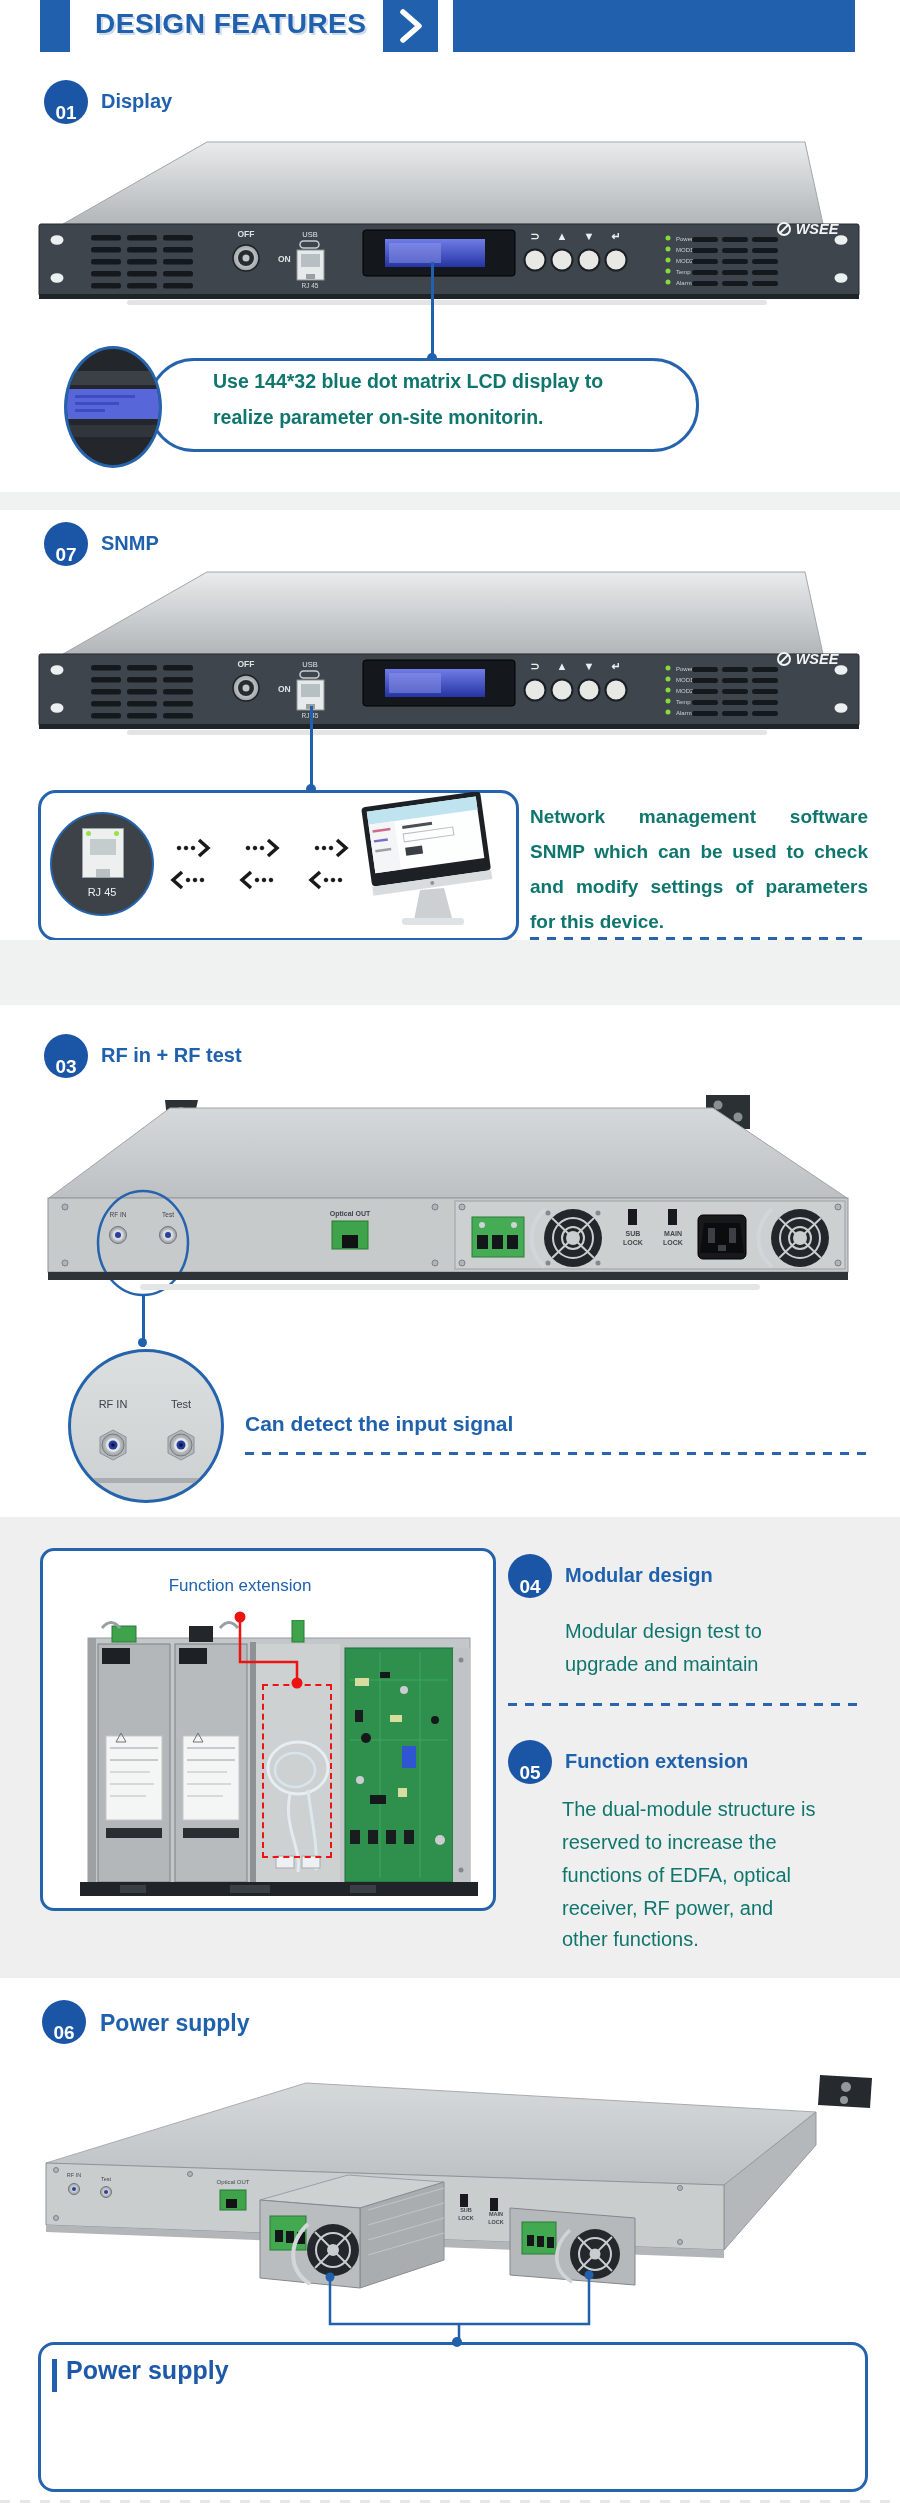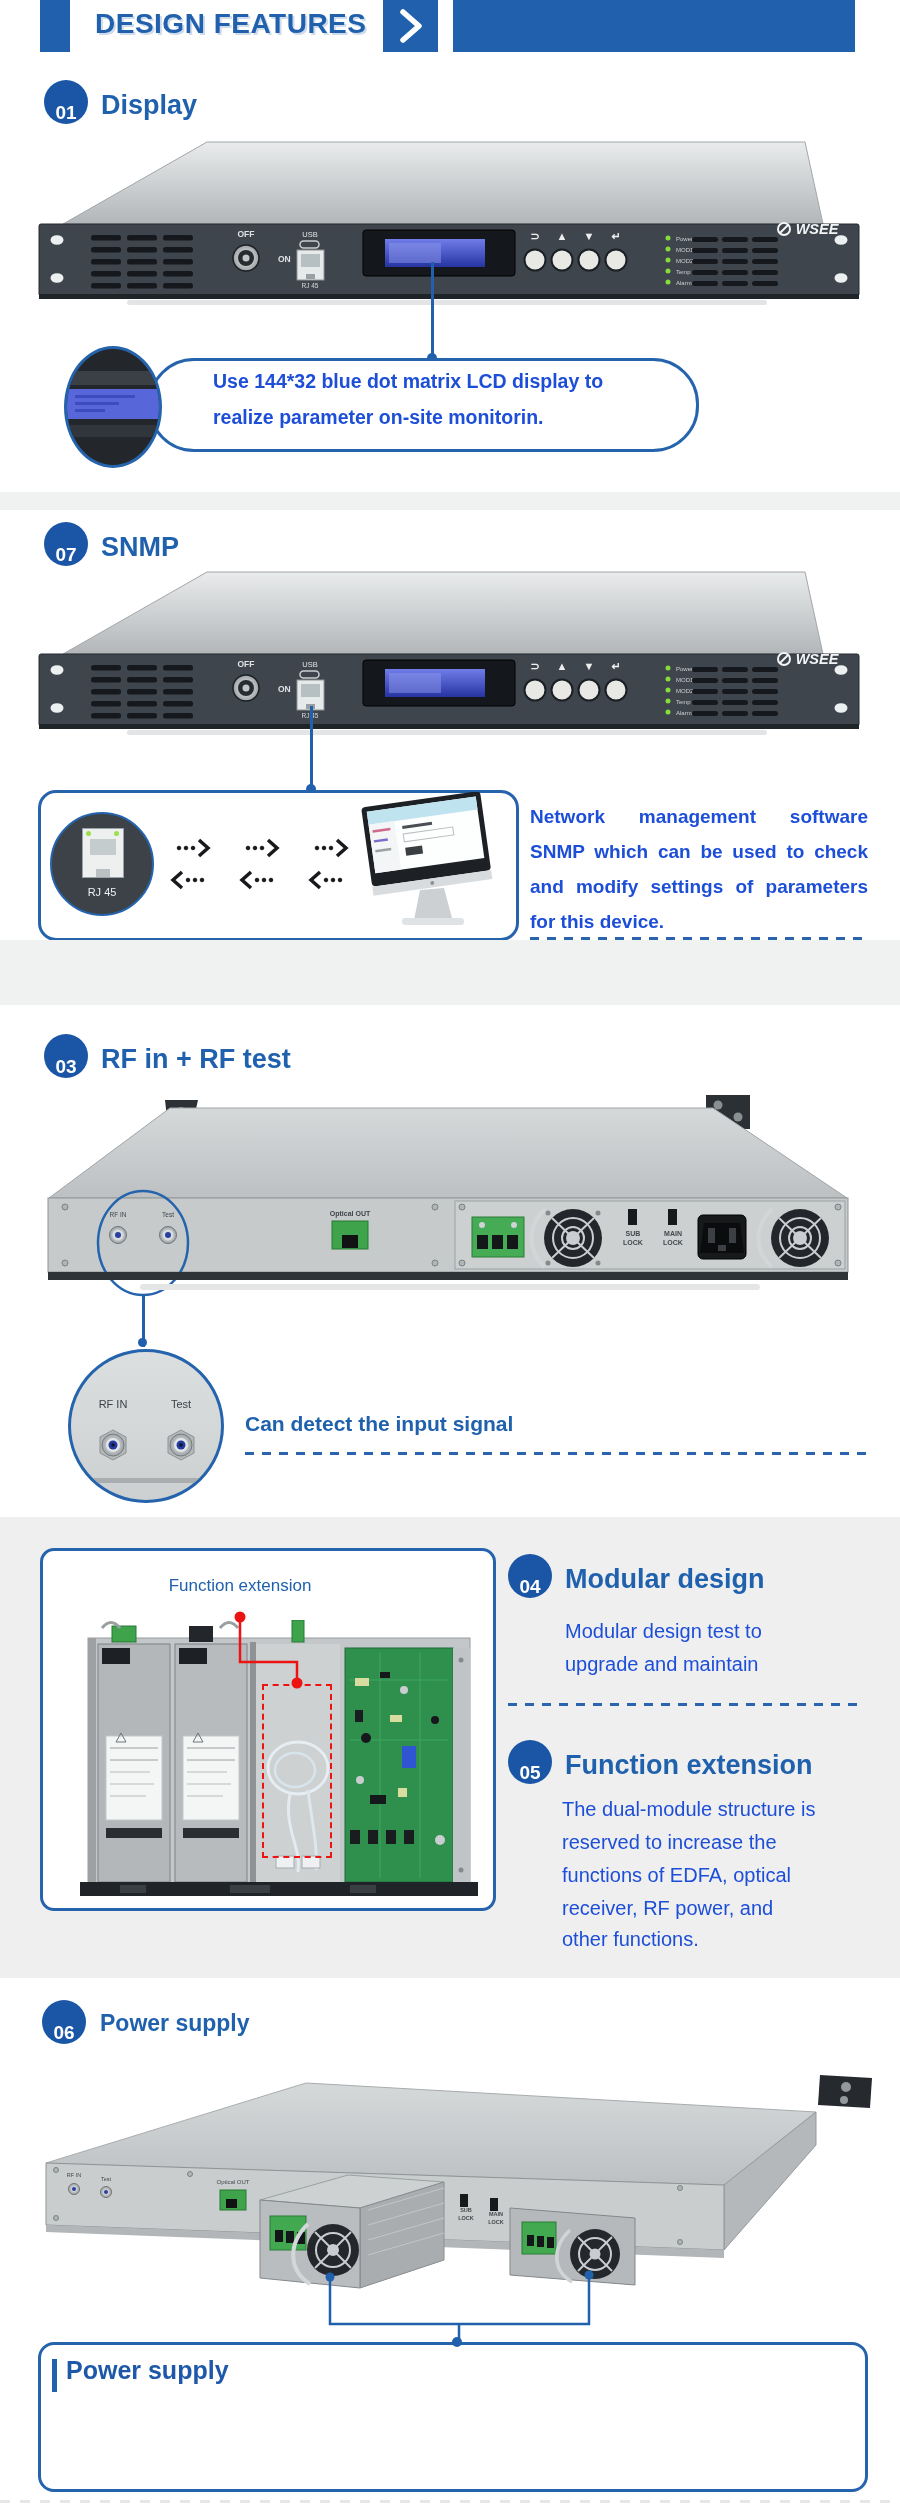--- a/index.html
+++ b/index.html
@@ -2,25 +2,25 @@
 <html><head>
 <meta charset="utf-8">
 <style>
   html,body{margin:0;padding:0;background:#fff;}
   .page{position:relative;width:900px;height:2510px;background:#fff;overflow:hidden;
         font-family:"Liberation Sans",sans-serif;}
   .abs{position:absolute;}
   .band{position:absolute;left:0;width:900px;background:#f0f1f1;}
   .badge{position:absolute;width:44px;height:44px;border-radius:50%;background:#1a56a5;
          color:#fff;font-weight:bold;font-size:19px;display:flex;align-items:flex-end;justify-content:center;}
-  .sec-title{position:absolute;color:#2061ae;font-weight:bold;font-size:27px;}
+  .sec-title{position:absolute;color:#2061ae;font-weight:bold;font-size:20px;}
   .blue-line{position:absolute;width:2.5px;background:#2160ac;}
   .blue-dot{position:absolute;width:10px;height:10px;border-radius:50%;background:#2160ac;}
   .callout-box{position:absolute;background:#fff;border:3px solid #2564ad;}
-  .btxt{position:absolute;color:#1d4ed8;}
+  .btxt{position:absolute;color:#0f766e;}
   .dash-blue{position:absolute;height:3px;
      background:repeating-linear-gradient(90deg,#2a63ae 0 9px,transparent 9px 17px);}
   .dash-gray{position:absolute;height:3px;
      background:repeating-linear-gradient(90deg,#e7e7e7 0 10px,transparent 10px 20px);}
   .jline{text-align:justify;text-align-last:justify;}
   svg text{font-family:"Liberation Sans",sans-serif;}
 </style>
 </head>
 <body>
 

